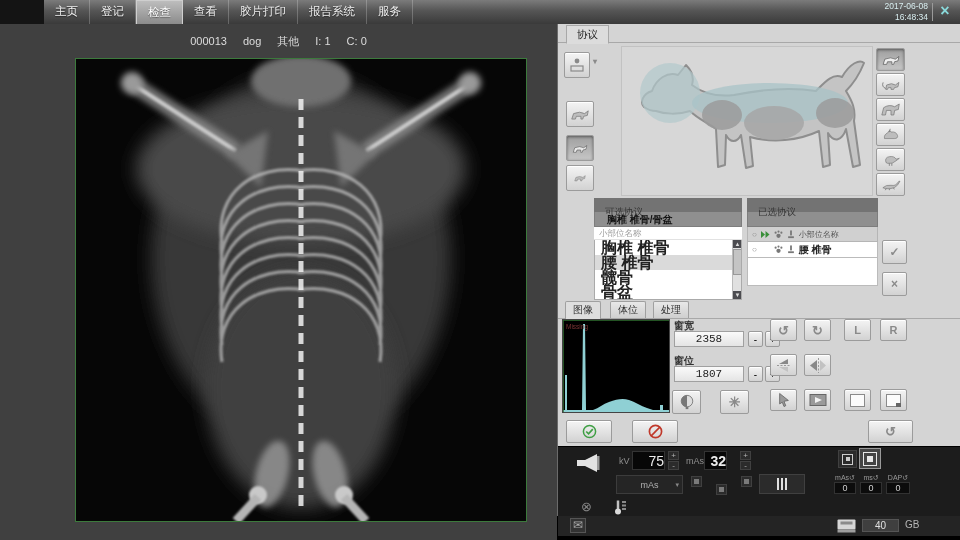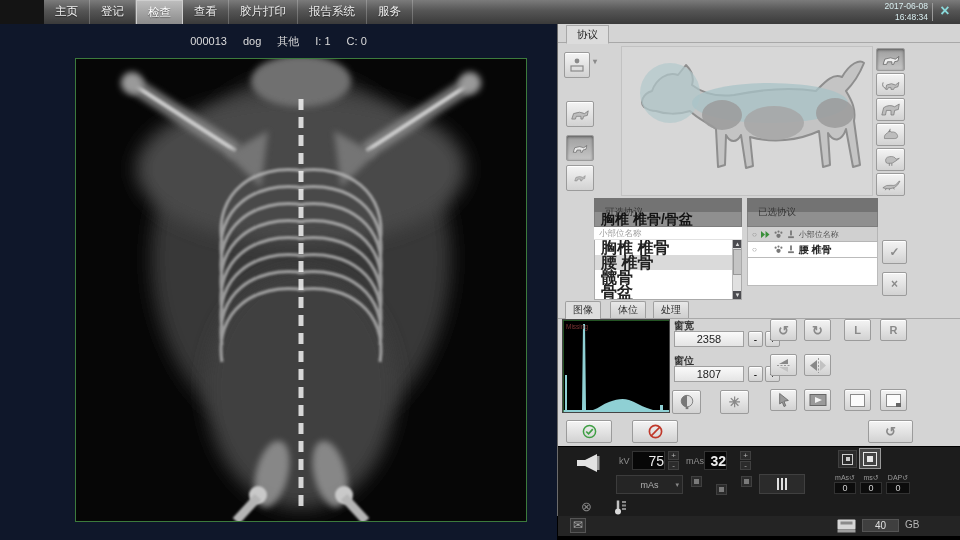--- a/index.html
+++ b/index.html
@@ -12,50 +12,50 @@
   .tb-gap{position:absolute;left:0;top:0;width:44px;height:24px;background:#141414;}
   .menu{position:absolute;left:44px;top:0;height:24px;display:flex;}
   .mi{padding:0 11px;line-height:23px;font-size:11.5px;color:#efefef;cursor:default;
       border-right:1px solid rgba(255,255,255,.22);text-shadow:0 1px 1px rgba(0,0,0,.5);}
   .mi.sel{background:linear-gradient(#bdbdbd,#8b8b8b);color:#fff;border:1px solid #cfcfcf;border-bottom:none;}
   .dt{position:absolute;right:32px;top:1px;text-align:right;font-size:8.5px;line-height:10.5px;color:#d9eef0;}
   .tb-sep{position:absolute;right:27px;top:3px;width:1px;height:18px;background:#9a9a9a;}
   .closeb{position:absolute;right:5px;top:1px;width:20px;height:20px;border:none;background:transparent;
       color:#8adadb;font-size:16px;font-weight:bold;cursor:pointer;padding:0;}
   
-  .viewer{position:absolute;left:0;top:24px;width:557px;height:516px;background:#0f172a;}
+  .viewer{position:absolute;left:0;top:24px;width:557px;height:516px;background:#404040;}
   .vhead{position:absolute;left:0;top:10px;width:557px;text-align:center;font-size:11px;color:#dcdcdc;}
   .vhead span{margin:0 8px;}
   .frame{position:absolute;left:75px;top:34px;width:450px;height:462px;border:1px solid #3c7a3c;background:#050505;}
   
   .rpanel{position:absolute;left:557px;top:24px;width:403px;height:492px;background:#d4d4d4;border-left:1px solid #6b6b6b;box-sizing:border-box;}
   .tabrow{position:absolute;left:0;top:0;width:403px;height:18px;border-bottom:1px solid #a8a8a8;}
   .tab{position:absolute;left:8px;top:1px;height:17px;padding:0 10px;line-height:17px;font-size:10.5px;color:#222;
        background:#dcdcdc;border:1px solid #a8a8a8;border-bottom:1px solid #dcdcdc;}
   .btn{background:linear-gradient(#f4f4f4,#d2d2d2);border:1px solid #9b9b9b;border-radius:2px;
        display:flex;align-items:center;justify-content:center;box-shadow:inset 0 1px 0 #fff;cursor:pointer;box-sizing:border-box;padding:0;}
   .btn.sel{background:linear-gradient(#9f9f9f,#c6c6c6);box-shadow:inset 0 1px 3px rgba(0,0,0,.45);}
   .glyph{color:#8a8a8a;font-weight:bold;}
   
   .ltitle{height:14px;line-height:14px;background:#c9c9c9;border:7px solid #737373;font-size:9.5px;color:#333;padding-left:4px;box-sizing:border-box;}
-  .ghdr{height:15px;line-height:15px;background:#8f8f8f;color:#141414;font-weight:bold;font-size:14px;padding-left:6px;border:1px solid #7d7d7d;border-top:none;box-sizing:border-box;}
+  .ghdr{height:15px;line-height:15px;background:#8f8f8f;color:#141414;font-weight:bold;font-size:10px;padding-left:12px;border:1px solid #7d7d7d;border-top:none;box-sizing:border-box;}
   .chdr{height:13px;line-height:13px;background:#fff;color:#9a9a9a;font-size:8.5px;padding-left:5px;border-bottom:1px solid #e2e2e2;box-sizing:border-box;}
   .rows{position:relative;background:#fff;overflow:hidden;border:1px solid #aaa;border-top:none;box-sizing:border-box;}
   .row{height:15px;line-height:15px;font-size:16px;font-weight:bold;color:#222;padding-left:6px;}
   .row.sel{background:#dadada;}
   .vscroll{position:absolute;right:0;top:0;bottom:0;width:9px;background:#e0e0e0;border-left:1px solid #bbb;box-sizing:border-box;}
   .sarrow{position:absolute;left:0;width:9px;height:8px;background:#4c4c50;color:#ddd;font-size:6px;line-height:8px;text-align:center;}
   .sthumb{position:absolute;left:0;top:9px;width:9px;height:26px;background:#c4c4c4;border:1px solid #999;box-sizing:border-box;}
   .irow{display:flex;align-items:center;gap:4px;padding-left:4px;box-sizing:border-box;}
   
   .tab2{position:absolute;top:0;height:16px;padding:0 7px;line-height:16px;font-size:10px;color:#333;
         background:linear-gradient(#e8e8e8,#cfcfcf);border:1px solid #a0a0a0;border-bottom:none;border-radius:2px 2px 0 0;}
   .tab2.sel{background:#dedede;height:17px;z-index:2;}
   .vlabel{font-size:10px;font-weight:bold;color:#333;}
-  .vbox{background:linear-gradient(#fafafa,#e4e4e4);border:1px solid #a0a0a0;text-align:center;font-size:11px;color:#222;line-height:15px;box-sizing:border-box;}
+  .vbox{background:linear-gradient(#fafafa,#e4e4e4);border:1px solid #a0a0a0;text-align:center;font-size:11px;color:#222;line-height:15px;box-sizing:border-box;font-family:Liberation Mono, monospace;}
   .pm{font-size:10px;line-height:13px;}
   .dkpanel{position:absolute;left:0;top:422px;width:403px;height:70px;background:#1c1c1c;border-top:1px solid #000;}
   .dlabel{font-size:9px;color:#8f8f8f;}
   .dval{background:#070707;border:1px solid #333;color:#ececec;font-size:14px;text-align:right;box-sizing:border-box;}
   .dbtn{background:#2b2b2b;border:1px solid #404040;color:#b5b5b5;font-size:8px;line-height:8px;text-align:center;box-sizing:border-box;cursor:pointer;padding:0;}
   .readout .ric{font-size:7px;color:#9a9a9a;text-align:center;line-height:9px;}
   .readout .rv{background:#0c0c0c;border:1px solid #323232;color:#cfcfcf;font-size:9px;text-align:center;line-height:11px;box-sizing:border-box;}
   .statusbar{position:absolute;left:557px;top:516px;width:403px;height:20px;background:#242424;border-left:1px solid #000;box-sizing:border-box;}
 </style>
 </head>

